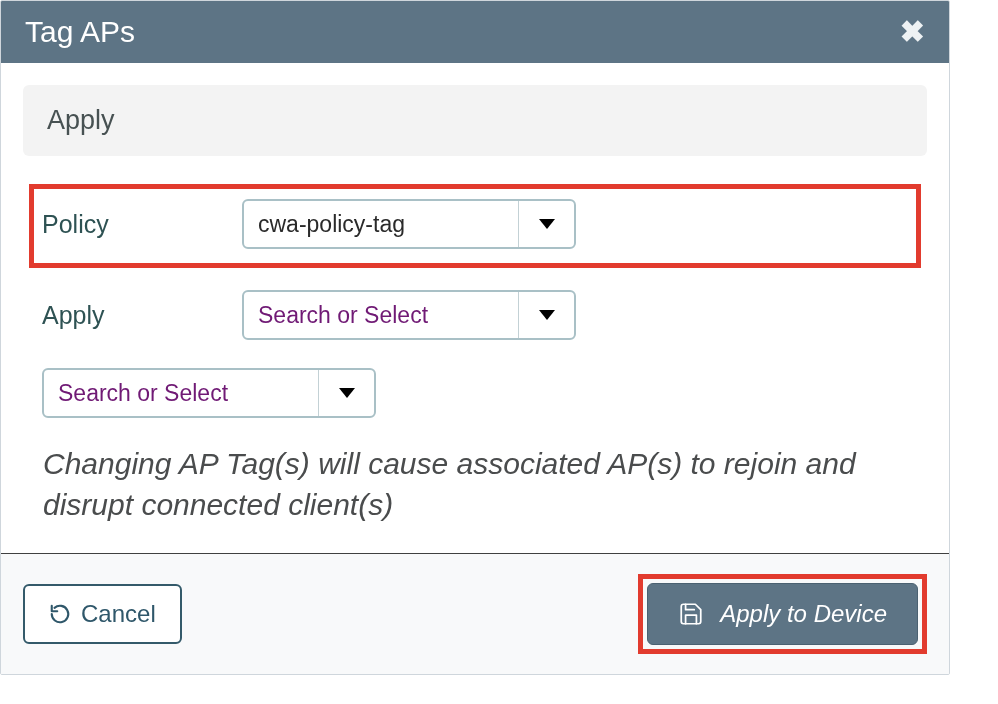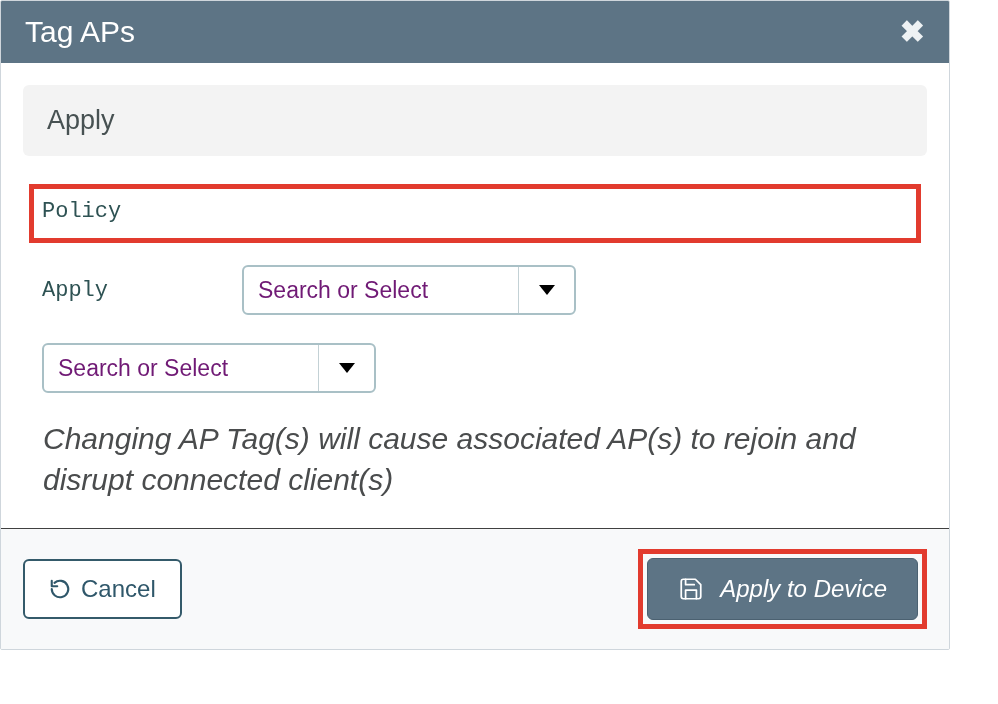--- a/index.html
+++ b/index.html
@@ -52,22 +52,21 @@
   }
   .plain-row {
     padding: 8px 13px 14px 13px;
     display:flex;
     align-items:center;
     margin-bottom: 6px;
   }
   .field-label {
     width: 200px;
     color: #2e5253;
-    font-size: 22px;
-    font-family: Liberation Mono, monospace;
+    font-size: 25px;
   }
   .combo {
     display:flex;
     align-items:stretch;
     border: 2px solid #a9c0c6;
     border-radius: 6px;
     height: 50px;
     width: 334px;
     background:#fff;
     cursor:pointer;
@@ -150,20 +149,26 @@
   <div class="modal-body">
 
     <div class="section-title-bar">
       <span>Apply</span>
     </div>
 
     <div class="form-rows">
 
       <div class="highlight-row">
         <div class="field-label">Policy</div>
+        <div class="combo">
+          <div class="text">cwa-policy-tag</div>
+          <div class="caret-box">
+            <div class="caret-down"></div>
+          </div>
+        </div>
       </div>
 
       <div class="plain-row">
         <div class="field-label">Apply</div>
         <div class="combo">
           <div class="text placeholder">Search or Select</div>
           <div class="caret-box">
             <div class="caret-down"></div>
           </div>
         </div>

